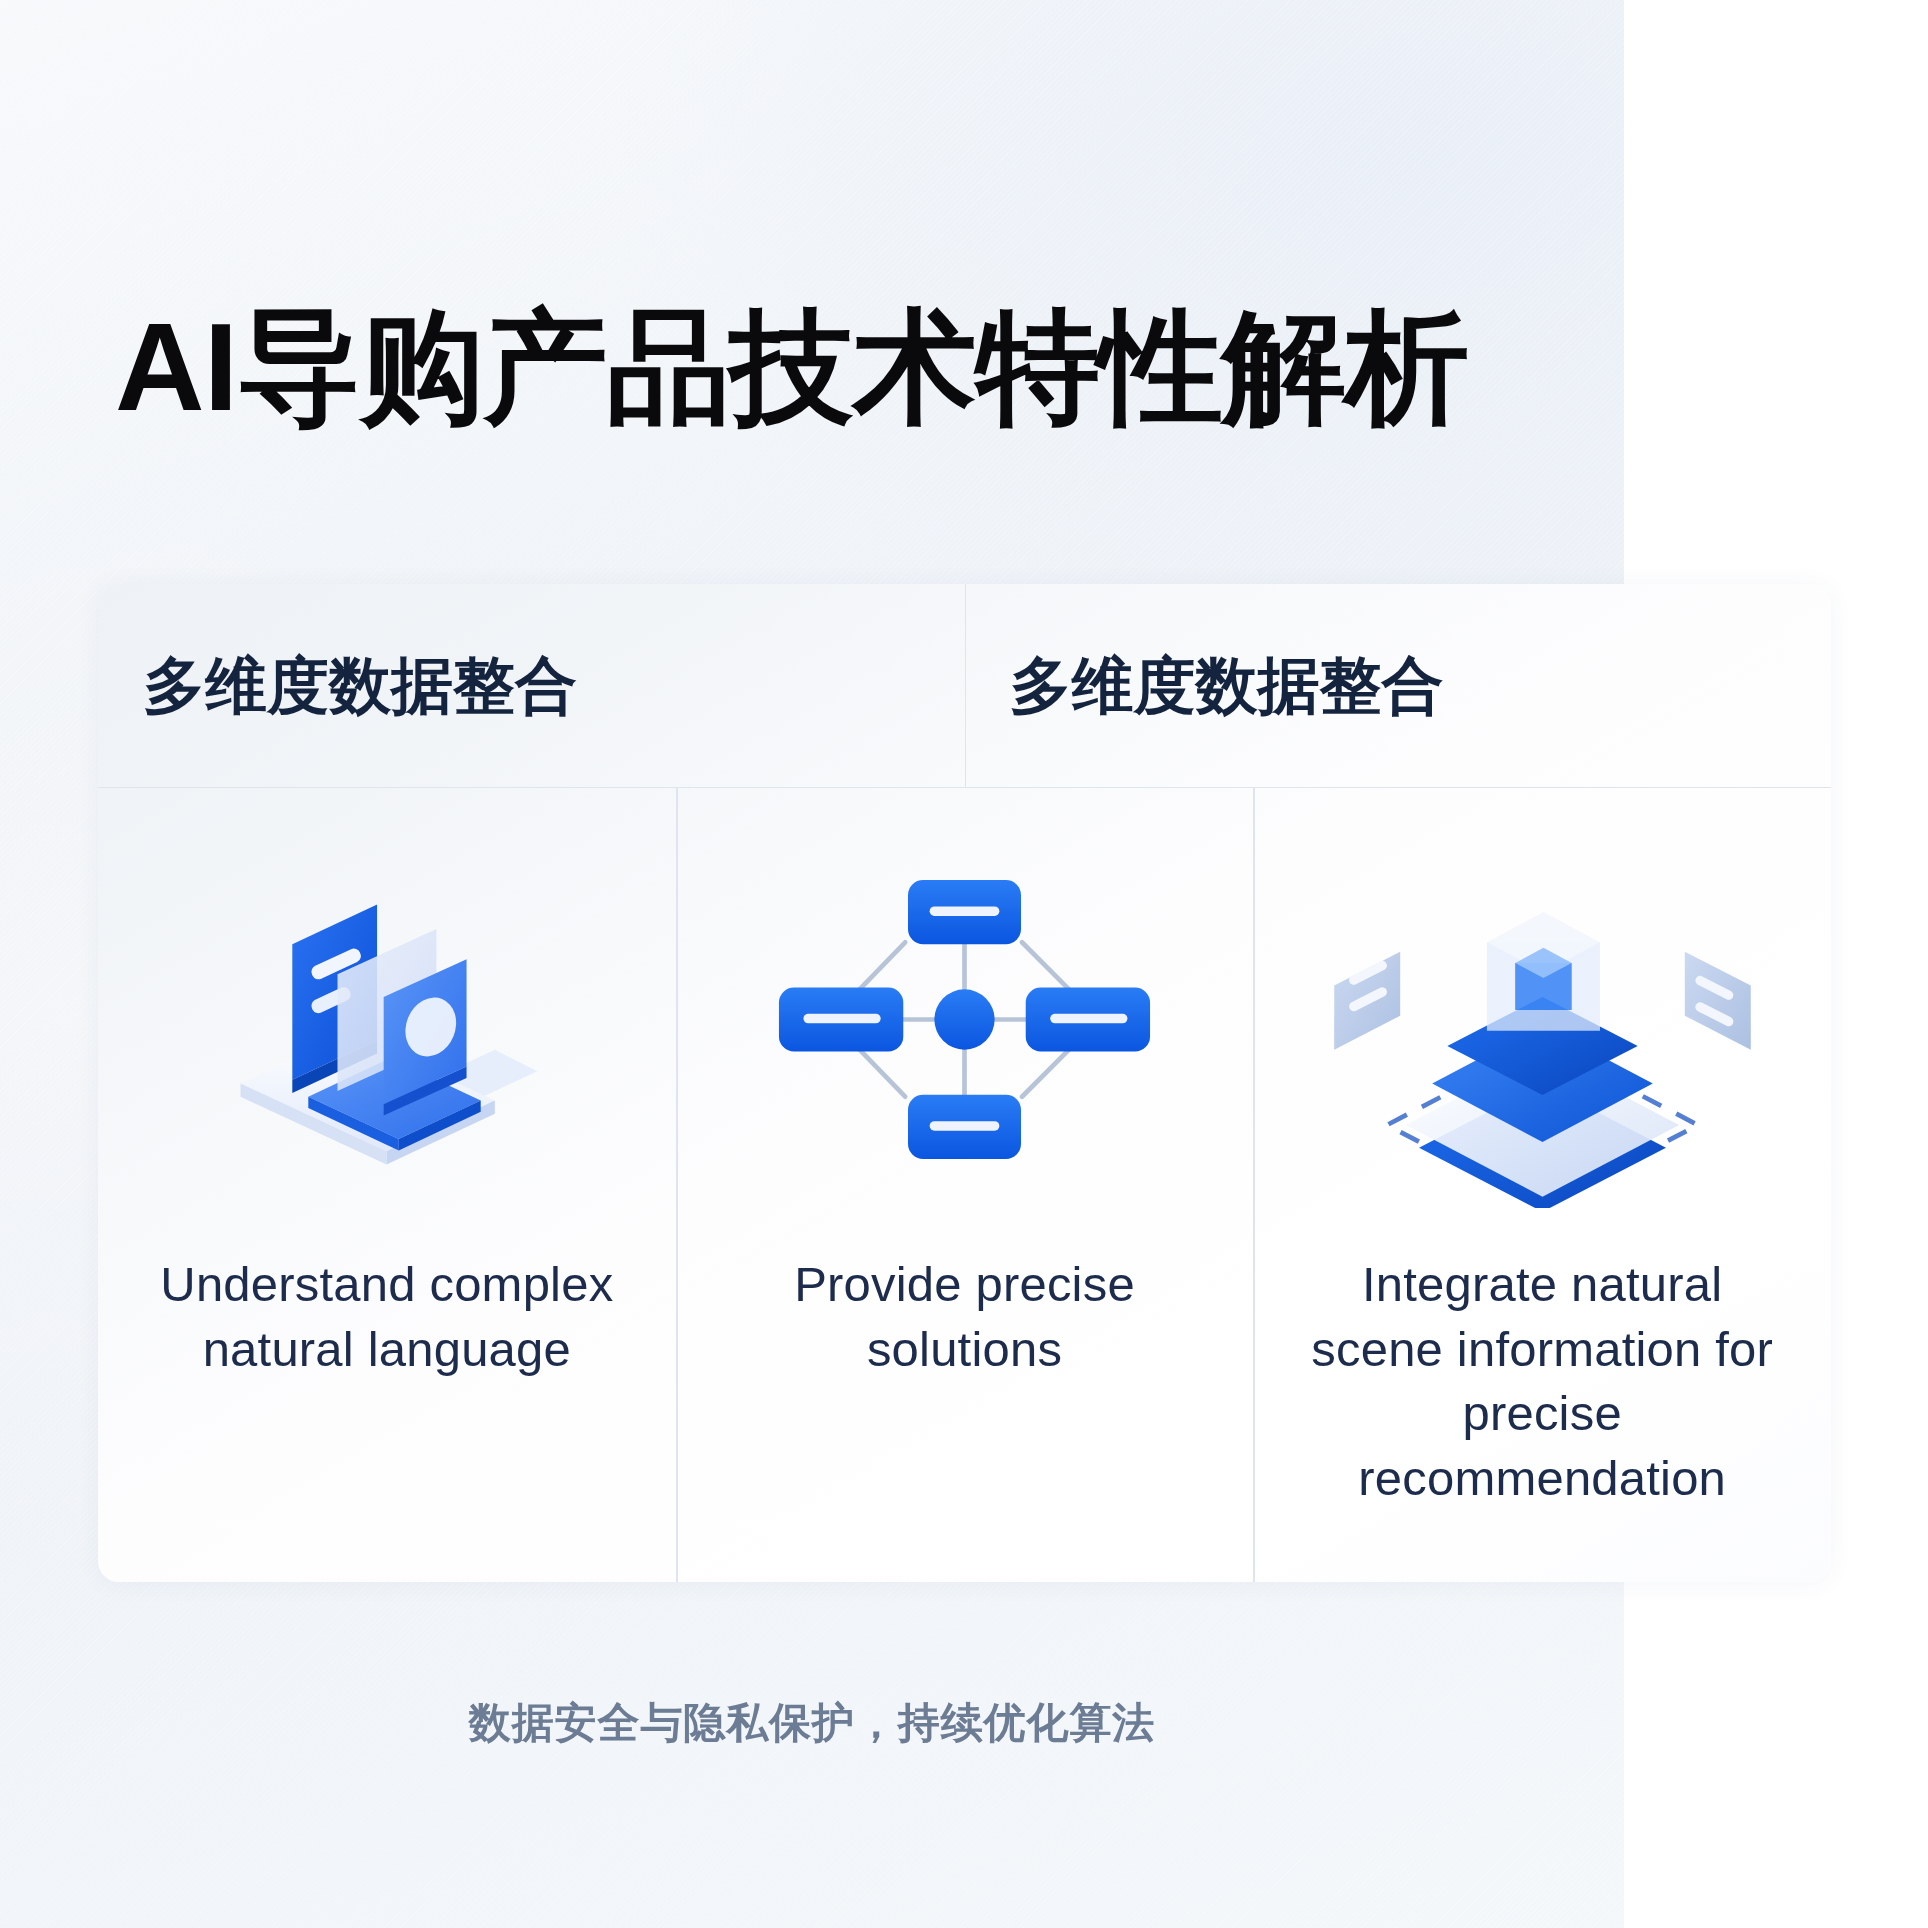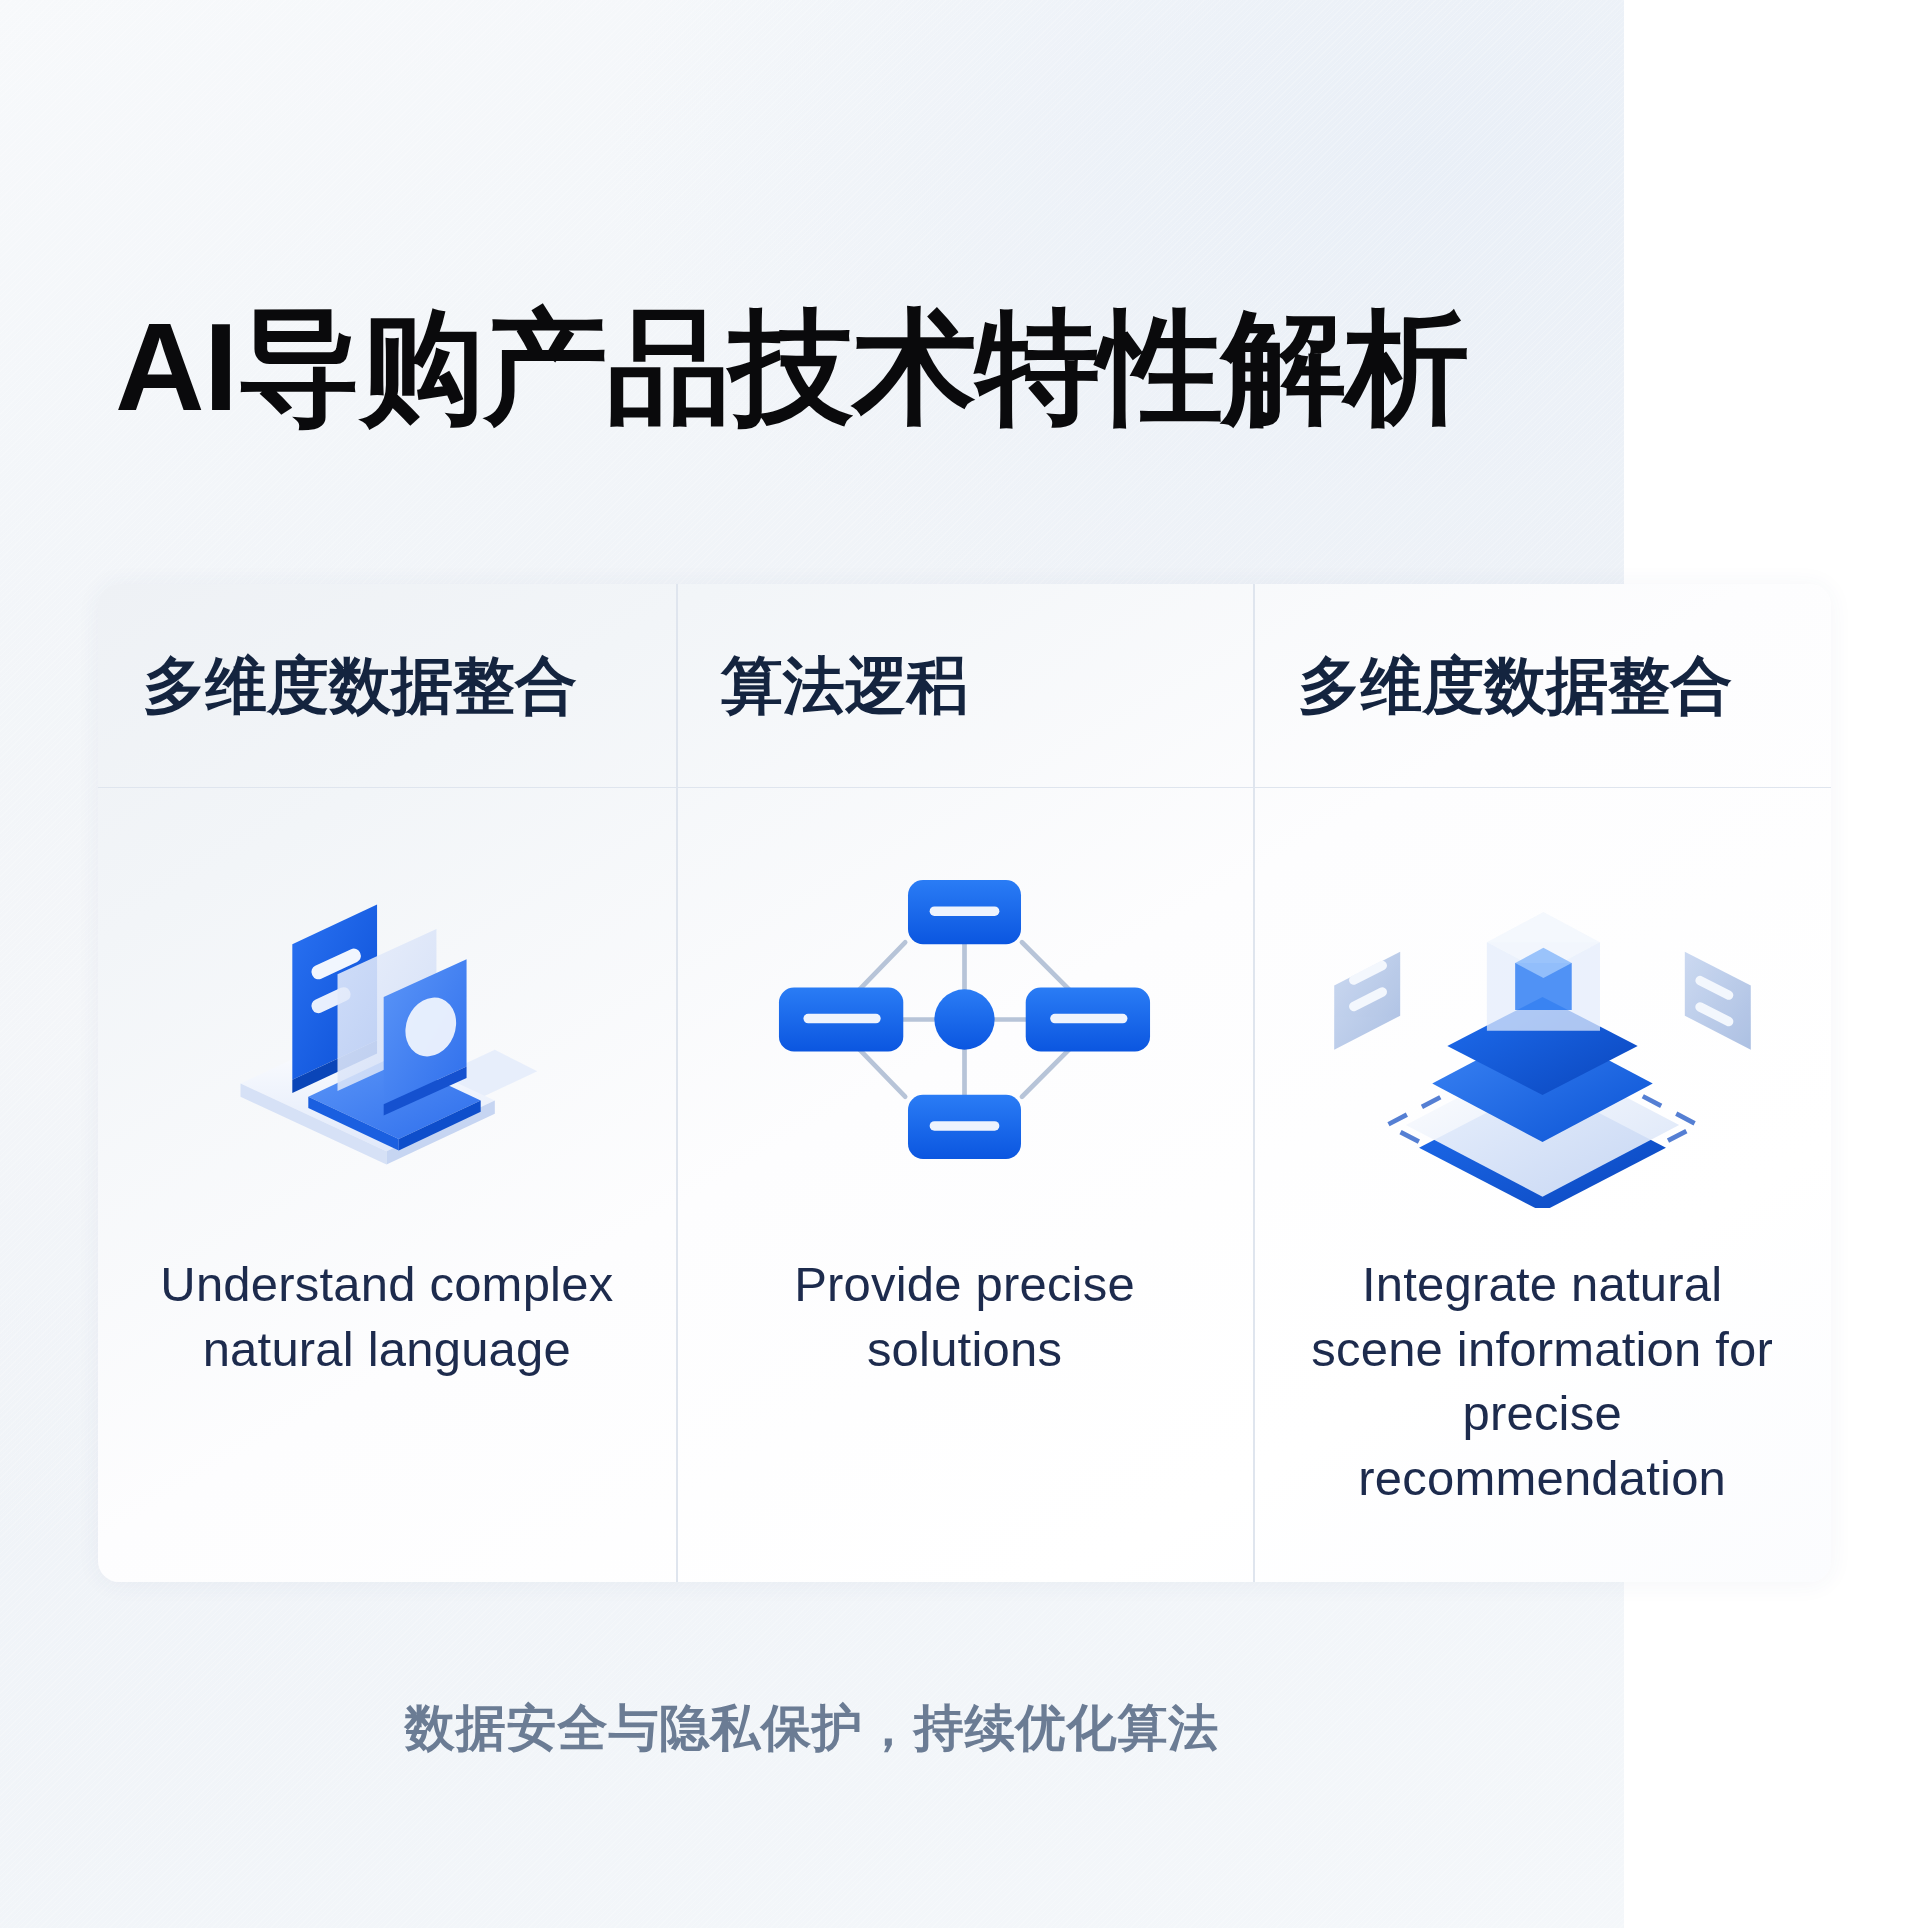--- a/index.html
+++ b/index.html
@@ -145,42 +145,39 @@
     letter-spacing: 0.2px;
   }
 
   
   .footer {
     position: absolute;
     left: 0;
     right: 0;
     top: 1695px;
     text-align: center;
-    font-size: 50px;
+    font-size: 42px;
     font-weight: 600;
     color: #6b7c94;
     letter-spacing: 0.9px;
     z-index: 4;
   }
 </style>
 </head>
 <body>
 
 <div id="poster">
 
   <h1 class="title">AI导购产品技术特性解析</h1>
 
   <div class="panel">
 
     <div class="header-row">
       <div class="header-cell">
         <span class="h-text">多维度数据整合</span>
-      </div>
-      <div class="header-cell">
-        <span class="h-text">算法逻稆</span>
       </div>
       <div class="header-cell">
         <span class="h-text">多维度数据整合</span>
       </div>
     </div>
 
     <div class="body-row">
 
       <div class="body-cell">
         <div class="illus">

